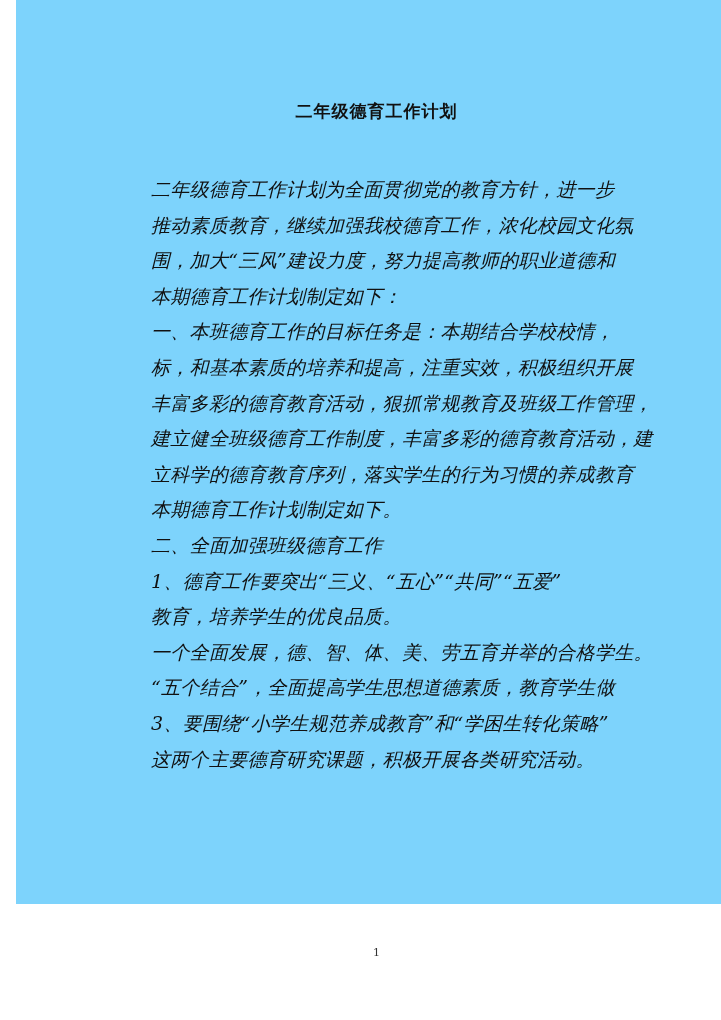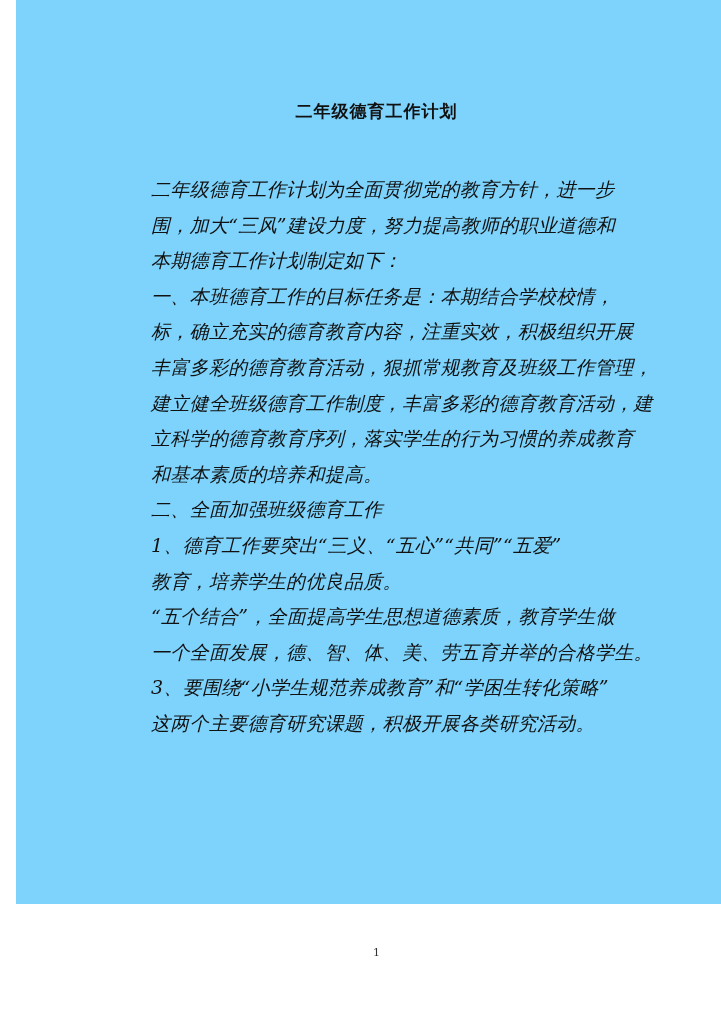--- a/index.html
+++ b/index.html
@@ -58,31 +58,32 @@
     }
   </style>
 </head>
 <body>
 
 <div class="page">
   <div class="title">二年级德育工作计划</div>
 
   <div class="body-text">
     <div class="line"> 二年级德育工作计划为全面贯彻党的教育方针，进一步</div>
+    <div class="line">推动素质教育，继续加强我校德育工作，浓化校园文化氛</div>
     <div class="line">围，加大“三风”建设力度，努力提高教师的职业道德和</div>
     <div class="line">本期德育工作计划制定如下：</div>
     <div class="line"> 一、本班德育工作的目标任务是：本期结合学校校情，</div>
-    <div class="line">标，确立充实的德育教育内容，注重实效，积极组织开展</div>
+    <div class="line">标，和基本素质的培养和提高，注重实效，积极组织开展</div>
     <div class="line">丰富多彩的德育教育活动，狠抓常规教育及班级工作管理，</div>
     <div class="line">建立健全班级德育工作制度，丰富多彩的德育教育活动，建</div>
     <div class="line">立科学的德育教育序列，落实学生的行为习惯的养成教育</div>
-    <div class="line">和基本素质的培养和提高。</div>
+    <div class="line">本期德育工作计划制定如下。</div>
     <div class="line">二、全面加强班级德育工作</div>
     <div class="line"> 1、德育工作要突出“三义、“五心”“共同”“五爱”</div>
     <div class="line">教育，培养学生的优良品质。</div>
+    <div class="line">一个全面发展，德、智、体、美、劳五育并举的合格学生。</div>
     <div class="line">“五个结合”，全面提高学生思想道德素质，教育学生做</div>
-    <div class="line">一个全面发展，德、智、体、美、劳五育并举的合格学生。</div>
     <div class="line">3、要围绕“小学生规范养成教育”和“学困生转化策略”</div>
     <div class="line">这两个主要德育研究课题，积极开展各类研究活动。</div>
   </div>
 
   <div class="page-number">1</div>
 </div>
 
 </body></html>

